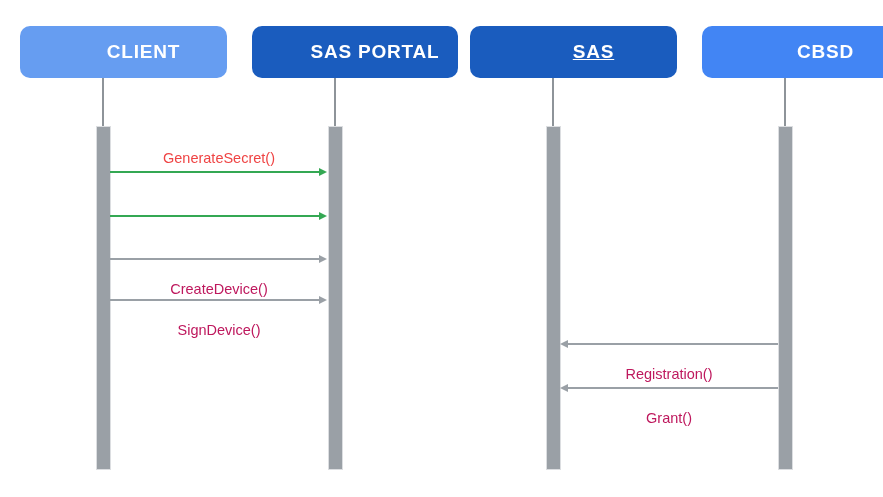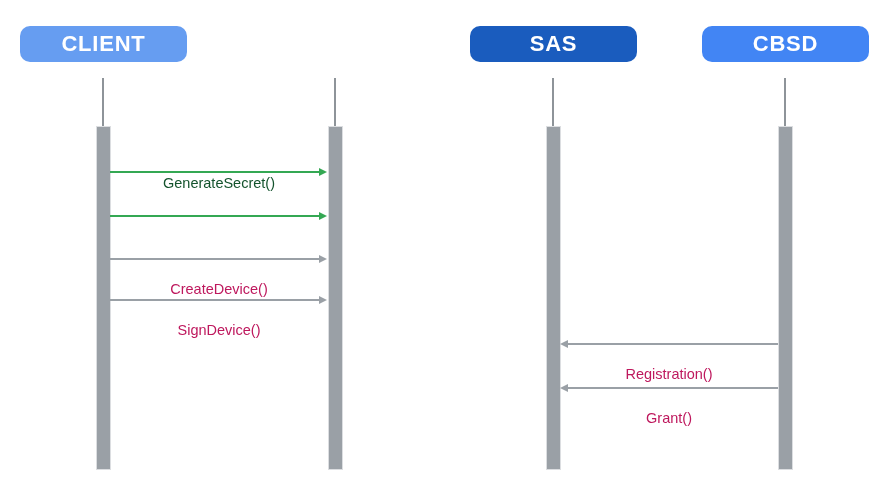--- a/index.html
+++ b/index.html
@@ -2,27 +2,27 @@
 <html><head>
 <meta charset="utf-8">
 <style>
   html,body { margin:0; padding:0; background:#ffffff; }
   .canvas {
     position:relative; width:883px; height:497px; background:#ffffff;
     font-family:"Liberation Sans", sans-serif; overflow:hidden;
   }
   
   .actor {
-    position:absolute; top:26px; height:36px; border-radius:10px;
-    color:#ffffff; font-weight:bold; font-size:22px; letter-spacing:0.8px;
-    display:flex; align-items:center; justify-content:center;
+    position:absolute; top:26px; height:52px; border-radius:10px;
+    color:#ffffff; font-weight:bold; font-size:19px; letter-spacing:0.8px;
+    display:flex; align-items:center; justify-content:center;padding-left:40px;
   }
   .actor-client     { left:20px;  width:167px; background:#669DF1; }
   .actor-sas-portal { left:252px; width:166px; background:#1A5CBE; }
-  .actor-sas        { left:470px; width:167px; background:#1A5CBE; }
+  .actor-sas        { left:470px; width:167px; background:#1A5CBE;text-decoration:underline; }
   .actor-cbsd       { left:702px; width:167px; background:#4285F4;text-align:center; }
 
   
   .lifeline { position:absolute; top:78px; height:392px; width:2px; background:#8E9499; }
   .ll-client     { left:102px; }
   .ll-sas-portal { left:334px; }
   .ll-sas        { left:552px; }
   .ll-cbsd       { left:784px; }
 
   
@@ -49,21 +49,21 @@
   .head-right.green { border-left:8px solid #34A853; }
   .head-right.gray  { border-left:8px solid #9AA0A6; }
   .head-left.gray   { border-right:8px solid #9AA0A6; }
 
   .msg-label {
     position:absolute; transform:translateX(-50%);
     font-size:14.5px; white-space:nowrap;
   }
   .label-left  { left:219px; }
   .label-right { left:669px; }
-  .green-text { color:#14532d;margin-top:25px; }
+  .green-text { color:#ef4444; }
   .gray-text  { color:#be185d;margin-top:44px; }
 
   
   .y0.msg-line{top:171px} .y0.msg-head{top:167.5px} .y0.msg-label{top:150px}
   .y1.msg-line{top:215px} .y1.msg-head{top:211.5px} .y1.msg-label{top:194px}
   .y2.msg-line{top:258px} .y2.msg-head{top:254.5px} .y2.msg-label{top:237px}
   .y3.msg-line{top:299px} .y3.msg-head{top:295.5px} .y3.msg-label{top:278px}
   .y4.msg-line{top:343px} .y4.msg-head{top:339.5px} .y4.msg-label{top:322px}
   .y5.msg-line{top:387px} .y5.msg-head{top:383.5px} .y5.msg-label{top:366px}
 </style>
@@ -77,20 +77,23 @@
   <div class="lifeline ll-sas"></div>
   <div class="lifeline ll-cbsd"></div>
 
   <div class="activation act-client"></div>
   <div class="activation act-sas-portal"></div>
   <div class="activation act-sas"></div>
   <div class="activation act-cbsd"></div>
 
   <div class="actor actor-client">
     <span>CLIENT</span>
+  </div>
+  <div class="actor actor-sas-portal">
+    <span>SAS PORTAL</span>
   </div>
   <div class="actor actor-sas">
     <span>SAS</span>
   </div>
   <div class="actor actor-cbsd">
     <span>CBSD</span>
   </div>
 
   <div class="msg-label label-left green-text y0">GenerateSecret()</div>
   <div class="msg-line left-span green-line y0"></div>

